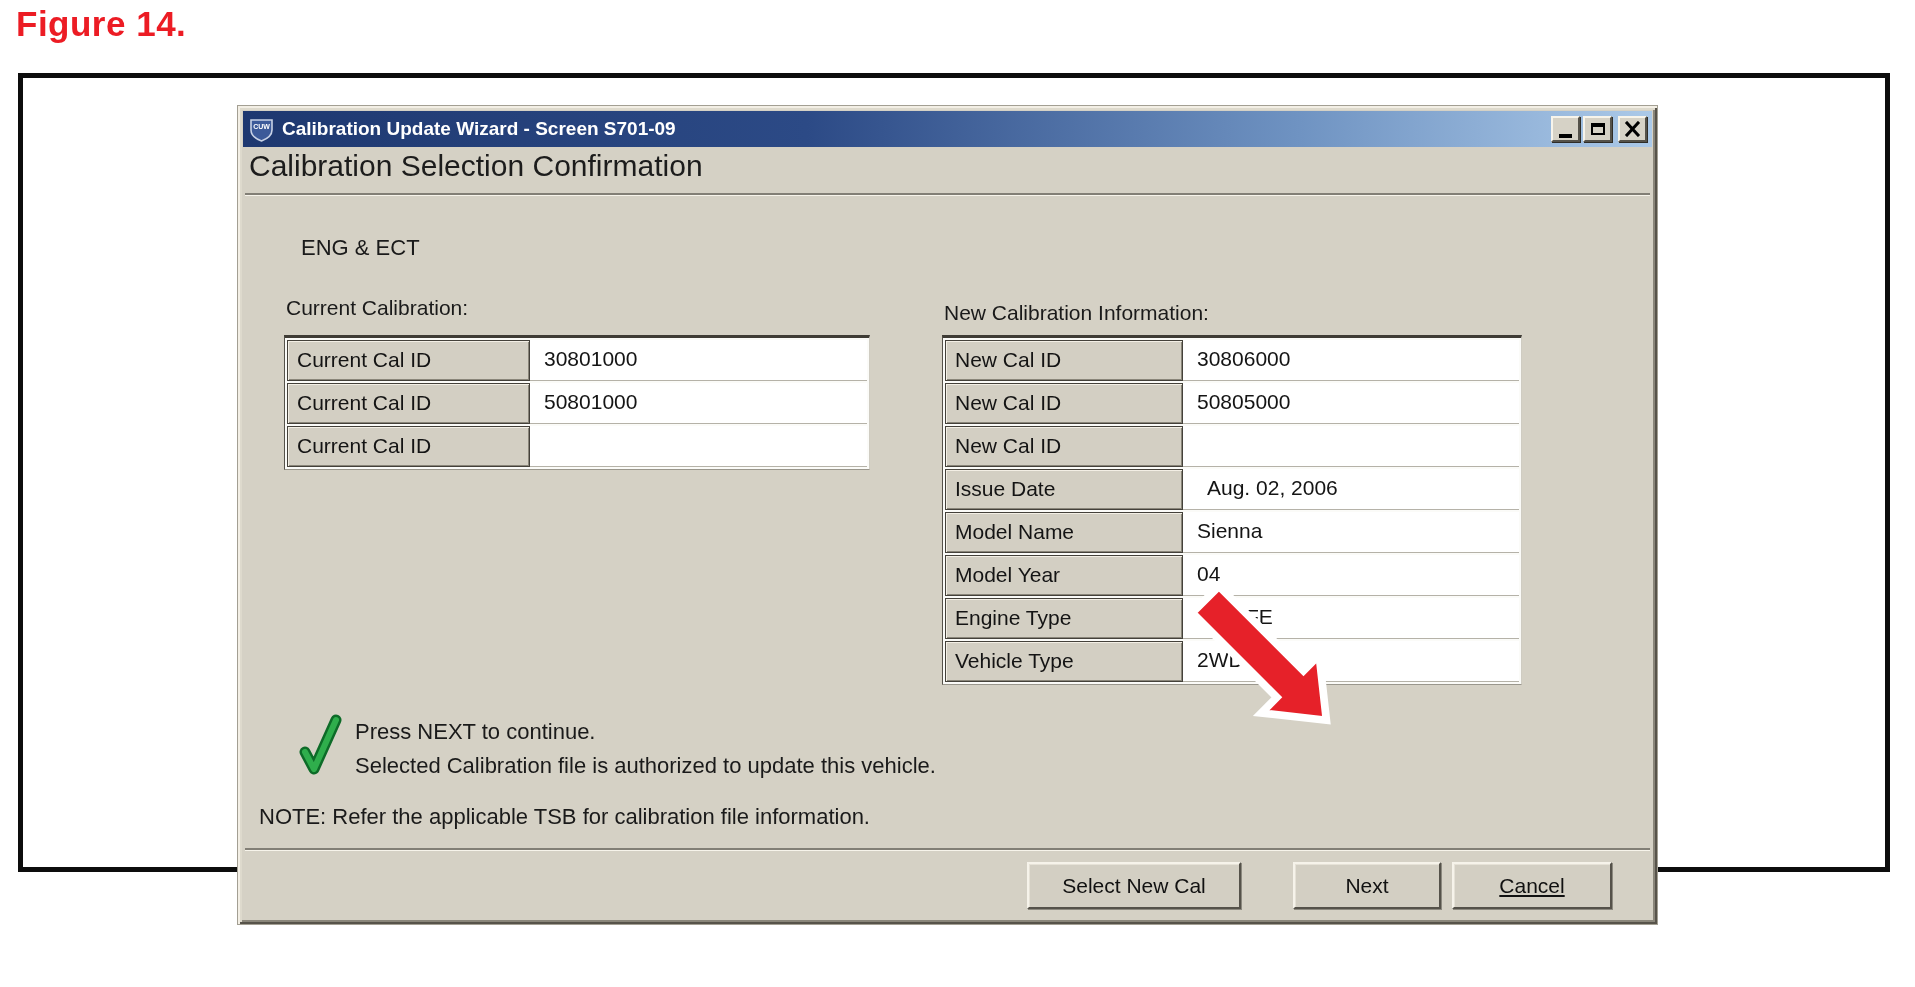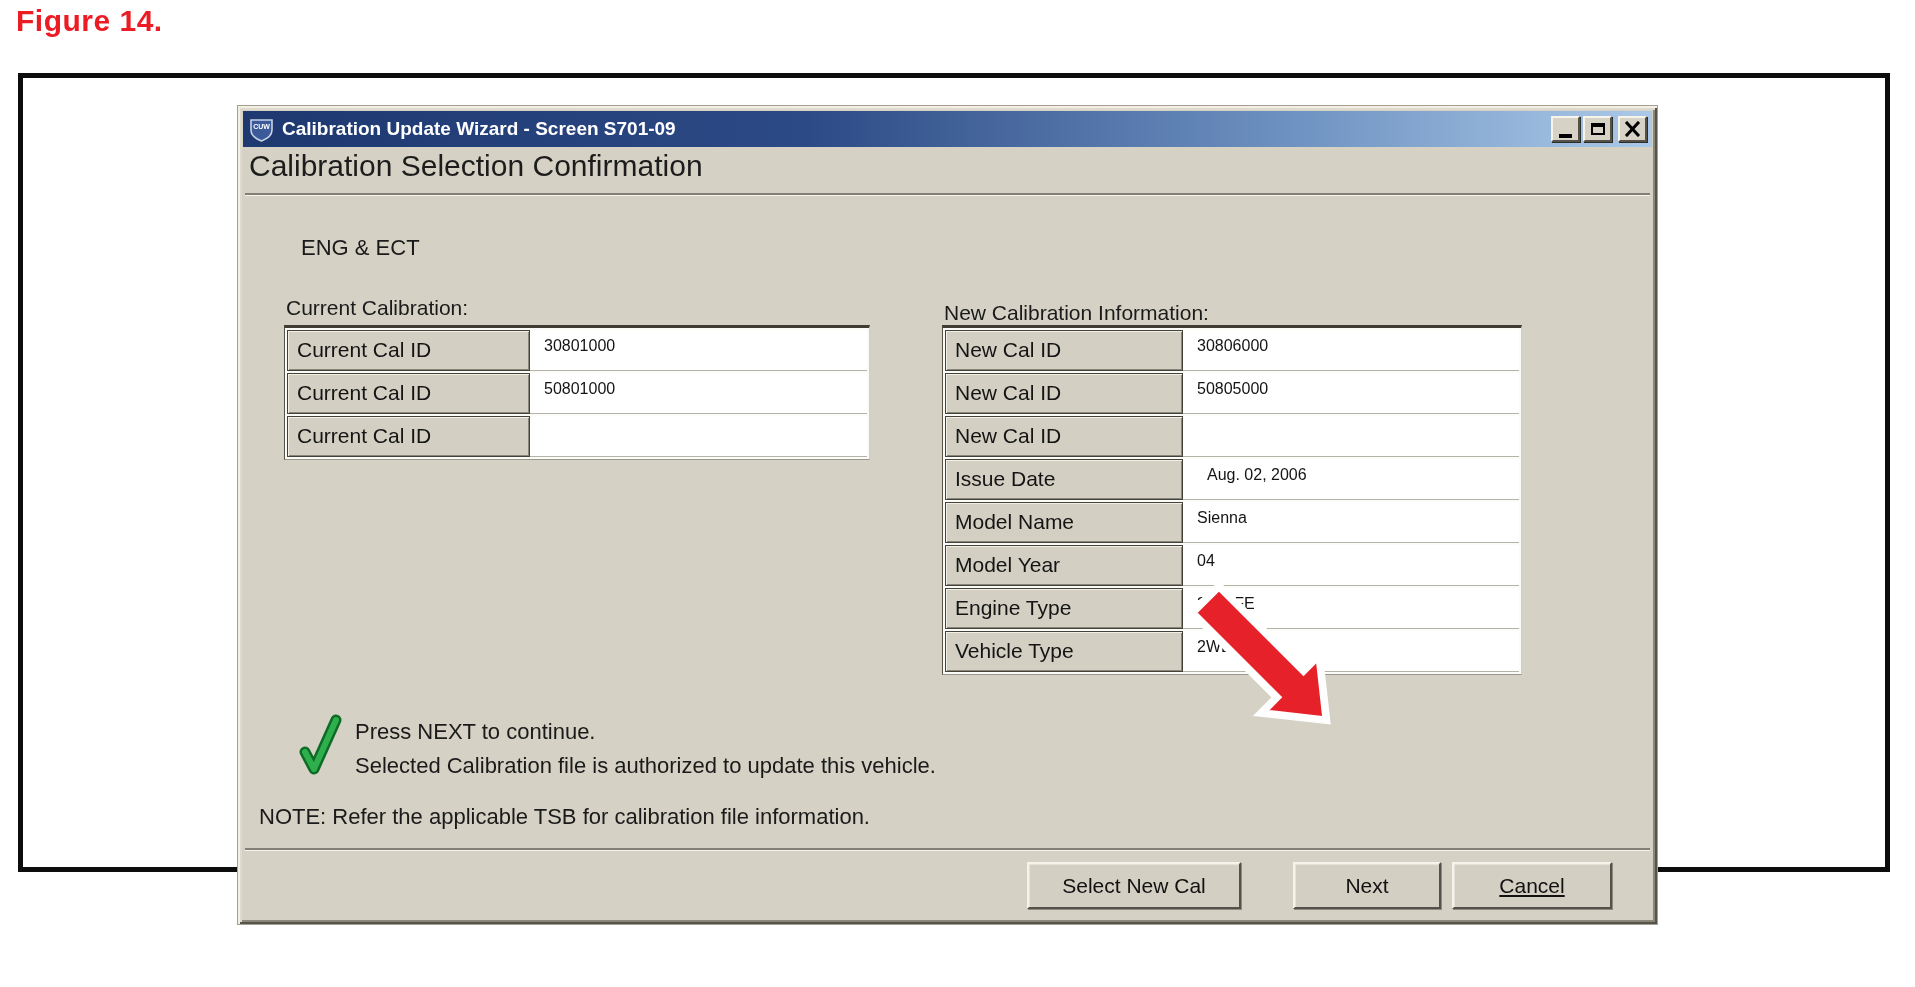--- a/index.html
+++ b/index.html
@@ -1,19 +1,19 @@
 <!DOCTYPE html>
 <html><head>
 <meta charset="utf-8">
 <style>
   * { margin:0; padding:0; box-sizing:border-box; }
   html,body { width:1915px; height:987px; background:#ffffff;
               font-family:"Liberation Sans", sans-serif; color:#1a1a1a; overflow:hidden; }
 
-  .figure-label { position:absolute; left:16px; top:4px; font-size:30px; font-weight:bold;
+  .figure-label { position:absolute; left:16px; top:4px; font-size:35px; font-weight:bold;
                   color:#ec1c24; letter-spacing:0.5px; }
 
   .figure-frame { position:absolute; left:18px; top:73px; width:1872px; height:799px;
                   border:5px solid #0d0d0d; background:#ffffff; }
 
   
   .dialog { position:absolute; left:214px; top:27px; width:1421px; height:820px;
             background:#d5d1c5; border:1px solid #a39f93;
             box-shadow: inset 2px 2px 0 #f3efe5, inset -2px -2px 0 #57534a,
                         inset 4px 4px 0 #dedacd, inset -4px -4px 0 #8a867a; }
@@ -38,34 +38,34 @@
              border-top:2px solid #827f76; border-bottom:1px solid #f7f4eb; }
   .divider.under-heading { top:46px; }
   .divider.above-buttons { top:701px; }
 
   .subtitle { position:absolute; left:58px; top:88px; font-size:22px; }
 
   .table-label { position:absolute; font-size:21px; }
   .table-label.left  { left:43px;  top:149px; }
   .table-label.right { left:701px; top:154px; }
 
-  .cal-table { position:absolute; top:178px; background:#fbfbf8; padding:2px;
+  .cal-table { position:absolute; top:188px; background:#fbfbf8; padding:2px;
                border-top:3px solid #3f3c35; border-left:1px solid #55524a;
                border-right:1px solid #cfccc2; border-bottom:1px solid #9a978d; }
   .cal-table.left-table  { left:41px;  width:586px; }
   .cal-table.right-table { left:699px; width:580px; }
 
   .cal-row { display:flex; height:41px; margin-bottom:2px; }
   .cal-row:last-child { margin-bottom:0; }
   .cal-key { width:243px; background:#d3cfc3; border:1px solid #44413a;
              box-shadow: inset 1px 1px 0 #f3efe5, inset -1px -1px 0 #8a867a;
              font-size:21px; padding:7px 4px 0 9px; color:#141414; }
   .right-table .cal-key { width:238px; }
   .cal-val { flex:1; background:#ffffff; border-bottom:1px solid #b5b2a8;
-             font-size:16px; padding:7px 4px 0 14px; color:#141414; }
+             font-size:21px; padding:7px 4px 0 14px; color:#141414; }
 
   .status-area { position:absolute; left:55px; top:566px; display:flex; }
   .check-icon { width:44px; height:64px; margin-right:13px; }
   .status-text { font-size:22px; line-height:34px; padding-top:2px; }
 
   .note-line { position:absolute; left:16px; top:657px; font-size:22px; }
 
   .push-btn { position:absolute; top:715px; height:47px; background:#d3cfc3;
               border:2px solid; border-color:#f6f3ea #55524a #55524a #f6f3ea;
               box-shadow:1px 1px 0 #8c897f, inset 1px 1px 0 #e6e2d7;

